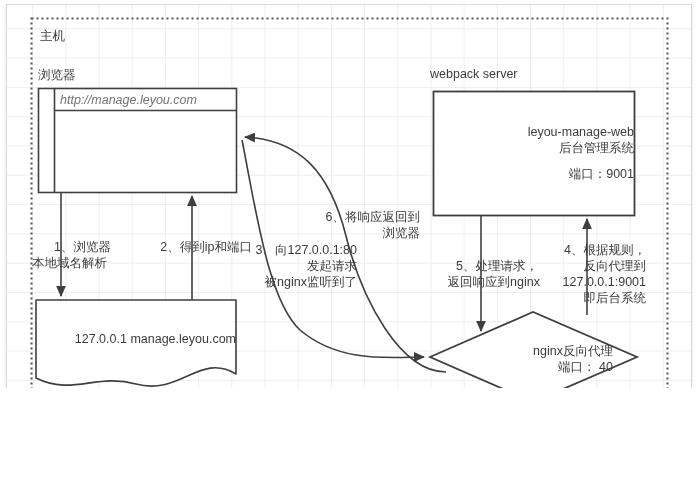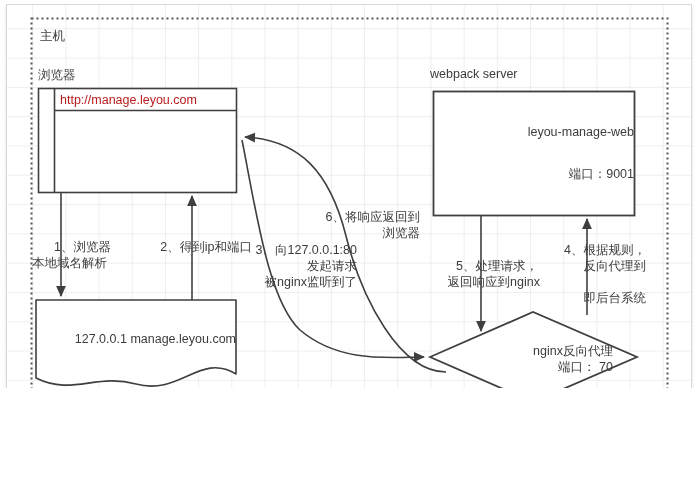--- a/index.html
+++ b/index.html
@@ -103,45 +103,47 @@
 
     <line x1="481" y1="216" x2="481" y2="331" stroke="#3f3f3f" stroke-width="1.6" marker-end="url(#arrowEnd)"></line>
 
     <line x1="587" y1="315" x2="587" y2="219" stroke="#3f3f3f" stroke-width="1.6" marker-end="url(#arrowEnd)"></line>
   </svg>
 
   <div class="lbl l f12b" style="left:40px; top:29px;">主机</div>
 
   <div class="lbl l f12" style="left:38px; top:68px;">浏览器</div>
 
-  <div class="lbl l f12" style="left:60px; top:93px; color:#b91c1c;">http://manage.leyou.com</div>
+  <div class="lbl l f12" style="left:60px; top:93px; color:#737373;font-style:italic;">http://manage.leyou.com</div>
 
   <div class="lbl c f12" style="left:36px; top:332px; width:200px;">127.0.0.1 manage.leyou.com</div>
 
   <div class="lbl l f12b" style="left:46px; top:404px;">本机hosts文件</div>
 
   <div class="lbl l f12" style="left:430px; top:67px;">webpack server</div>
 
   <div class="lbl c f12" style="left:433px; top:125px; width:201px;">leyou-manage-web</div>
+  <div class="lbl c f12" style="left:433px; top:141px; width:201px;">后台管理系统</div>
   <div class="lbl c f12" style="left:433px; top:167px; width:201px;">端口：9001</div>
 
   <div class="lbl c f12" style="left:453px; top:344px; width:160px;">nginx反向代理</div>
-  <div class="lbl c f12" style="left:453px; top:360px; width:160px;">端口： 70</div>
+  <div class="lbl c f12" style="left:453px; top:360px; width:160px;">端口： 40</div>
 
   <div class="lbl c f12" style="left:11px; top:240px; width:100px;">1、浏览器</div>
   <div class="lbl c f12" style="left:7px; top:256px; width:100px;">本地域名解析</div>
 
   <div class="lbl c f12" style="left:134px; top:240px; width:118px;">2、得到ip和端口</div>
 
   <div class="lbl c f12" style="left:243px; top:243px; width:114px;">3、向127.0.0.1:80</div>
   <div class="lbl c f12" style="left:243px; top:259px; width:114px;">发起请求</div>
   <div class="lbl c f12" style="left:243px; top:275px; width:114px;">被nginx监听到了</div>
 
   <div class="lbl c f12" style="left:530px; top:243px; width:116px;">4、根据规则，</div>
   <div class="lbl c f12" style="left:530px; top:259px; width:116px;">反向代理到</div>
+  <div class="lbl c f12" style="left:530px; top:275px; width:116px;">127.0.0.1:9001</div>
   <div class="lbl c f12" style="left:530px; top:291px; width:116px;">即后台系统</div>
 
   <div class="lbl c f12" style="left:422px; top:259px; width:116px;">5、处理请求，</div>
   <div class="lbl c f12" style="left:420px; top:275px; width:120px;">返回响应到nginx</div>
 
   <div class="lbl c f12" style="left:300px; top:210px; width:120px;">6、将响应返回到</div>
   <div class="lbl c f12" style="left:300px; top:226px; width:120px;">浏览器</div>
 
 </div>
 

